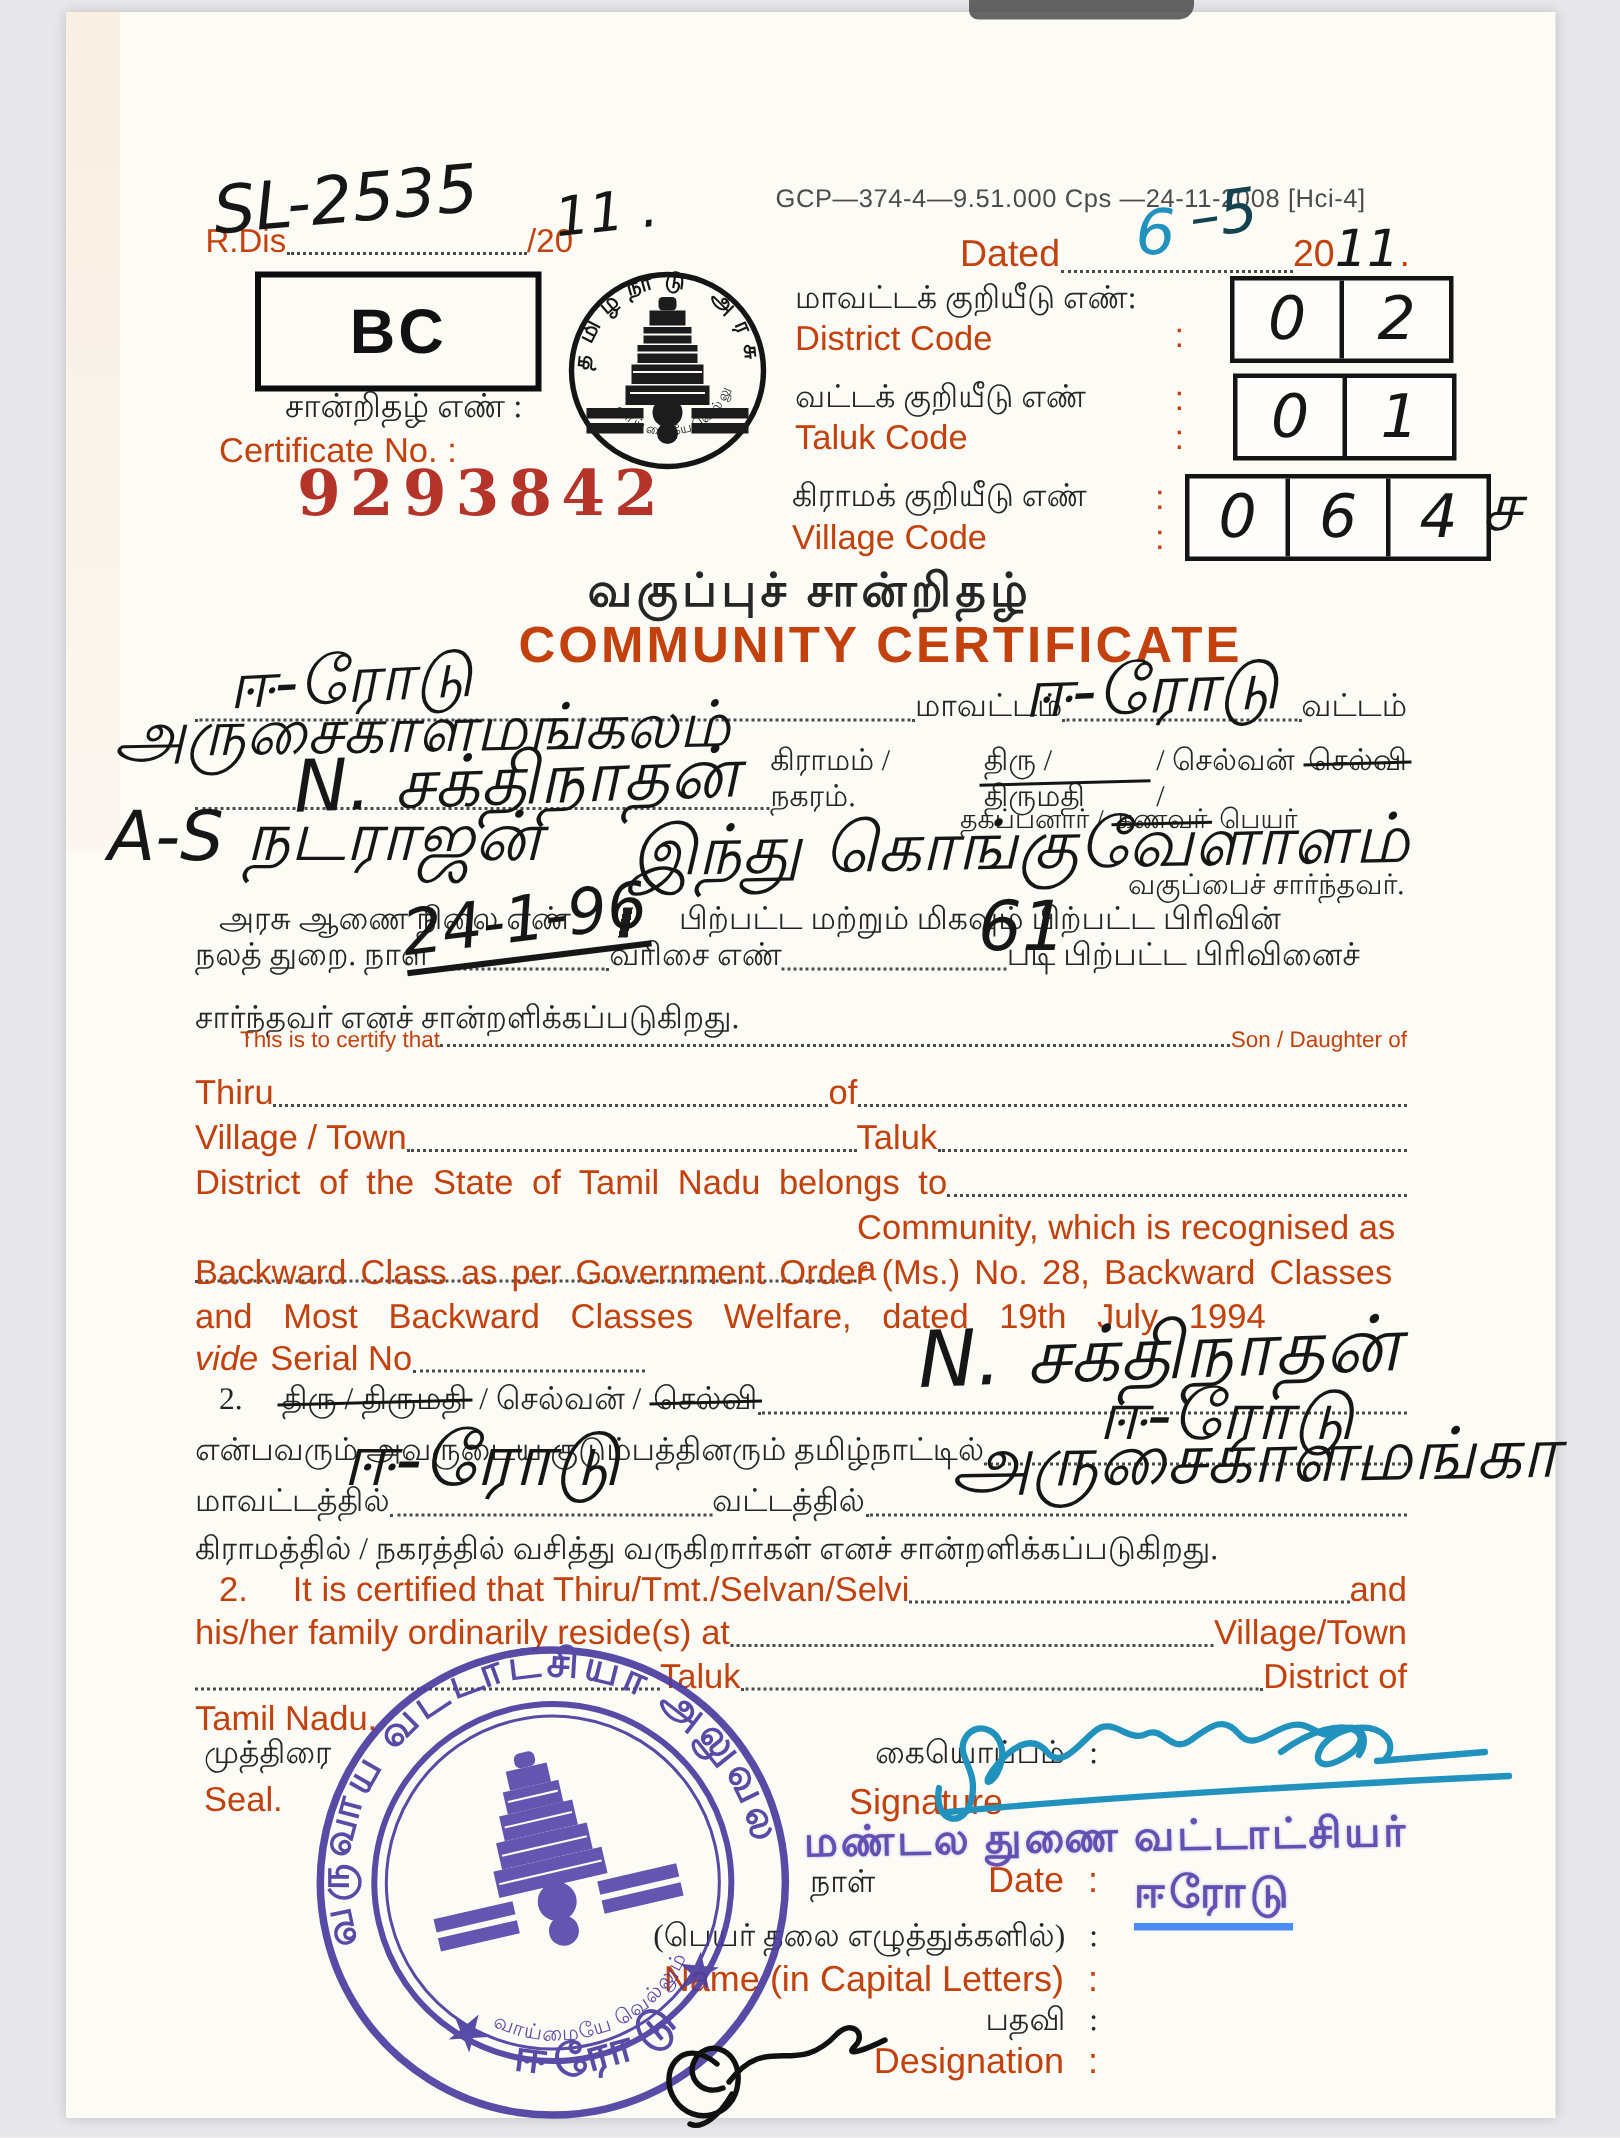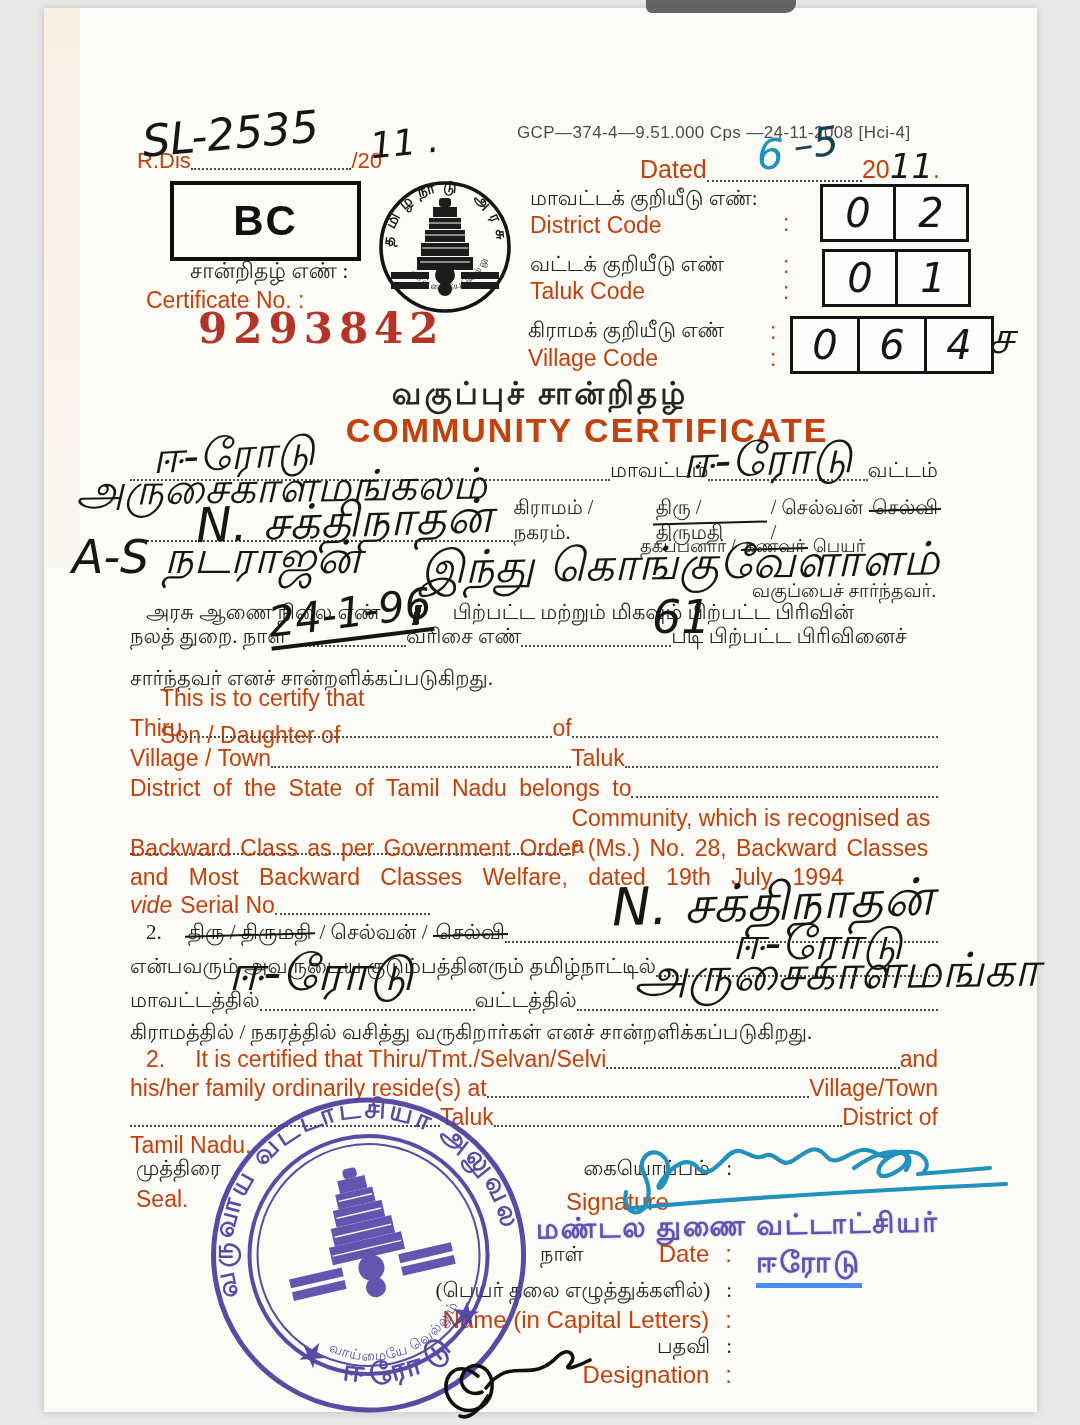--- a/index.html
+++ b/index.html
@@ -187,21 +187,21 @@
     <span class="ta">நலத் துறை. நாள்</span>
     <span class="dots" style="width:120px;"></span>
     <span class="ta">வரிசை எண்</span>
     <span class="dots" style="width:150px;"></span>
     <span class="ta">படி பிற்பட்ட பிரிவினைச்</span>
   </div>
   <div class="abs ta" style="left:130px;top:666px;font-size:21px;">சார்ந்தவர் எனச் சான்றளிக்கப்படுகிறது.</div>
   <div class="abs hw" style="left:268px;top:588px;font-size:42px;transform:rotate(-7deg);border-bottom:4px solid #161616;">24-1-96</div>
   <div class="abs hw" style="left:652px;top:590px;font-size:46px;">61</div>
 
-  <div class="row" style="left:160px;top:685px;width:778px;font-size:23px;flex-direction:column;">
+  <div class="row" style="left:160px;top:685px;width:778px;font-size:15px;">
     <span class="en">This is to certify that</span>
     <span class="dots grow"></span>
     <span class="en">Son / Daughter of</span>
   </div>
   <div class="row" style="left:130px;top:715px;width:808px;font-size:23px;">
     <span class="en">Thiru</span>
     <span class="dots" style="width:370px;"></span>
     <span class="en">of</span>
     <span class="dots grow"></span>
   </div>

